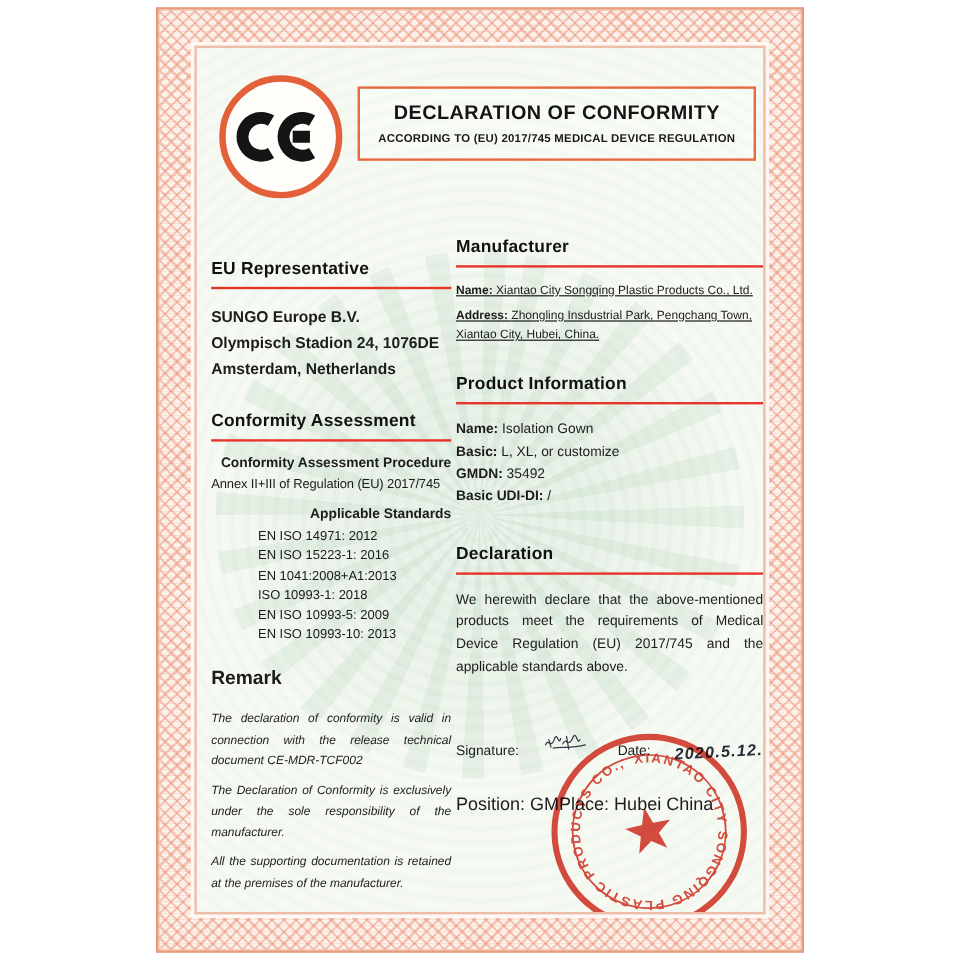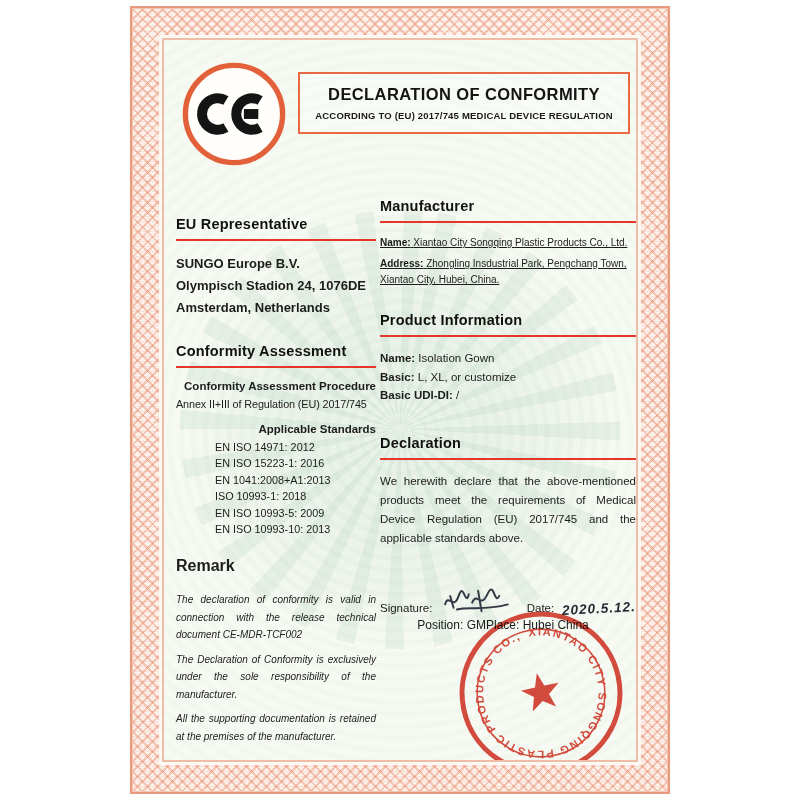--- a/index.html
+++ b/index.html
@@ -81,31 +81,31 @@
 
   .para{ font-size:10px; line-height:1.6; margin-bottom:5px;text-decoration:underline; }
   .para b{ font-weight:bold; }
   .field-line{ font-size:11.5px; line-height:1.62; }
   .field-line .lbl{ font-weight:bold; }
 
   .section-gap{ margin-top:24px; }
   .decl-text{ font-size:11.5px; line-height:1.65; text-align:justify; }
 
   
-  .sig-row{ margin-top:30px; display:flex; align-items:flex-end; gap:8px; font-size:11.5px; position:relative; height:40px; }
+  .sig-row{ margin-top:30px; display:flex; align-items:flex-end; gap:20px; font-size:11.5px; position:relative; height:40px; }
   .sig-label{ padding-bottom:4px; }
   .sig-svg{ width:86px; height:38px; margin:0 2px -2px 0; }
   .date-label{ padding-bottom:4px; }
   .date-value{
     font-size:13.5px; font-style:italic; font-weight:600; color:#262b36;
     transform:rotate(-3deg); padding-bottom:2px; letter-spacing:1px;
   }
   .pos-row{
-    display:flex; justify-content:center;
-    font-size:12px; padding-right:10px; position:relative; z-index:1;
+    margin-top:26px; display:flex; justify-content:flex-start;
+    font-size:15px; padding-right:10px; position:relative; z-index:1;
   }
 
   
   .stamp{
     position:absolute; left:292px; top:568px; width:170px; height:170px;
     transform:rotate(-12deg);
     opacity:.88; mix-blend-mode:multiply; z-index:5; pointer-events:none;
   }
 </style>
 </head>
@@ -167,20 +167,24 @@
       </div>
 
       <div class="sec-heading section-gap">Product Information</div>
       <div class="field-line">
         <span class="lbl">Name:</span>
         <span>Isolation Gown</span>
       </div>
       <div class="field-line">
         <span class="lbl">Basic:</span>
         <span>L, XL, or customize</span>
+      </div>
+      <div class="field-line">
+        <span class="lbl">GMDN:</span>
+        <span>35492</span>
       </div>
       <div class="field-line">
         <span class="lbl">Basic UDI-DI:</span>
         <span>/</span>
       </div>
 
       <div class="sec-heading" style="margin-top:30px;">Declaration</div>
       <div class="decl-text">We herewith declare that the above-mentioned products meet the requirements of Medical Device Regulation (EU) 2017/745 and the applicable standards above.</div>
 
       <div class="sig-row">

